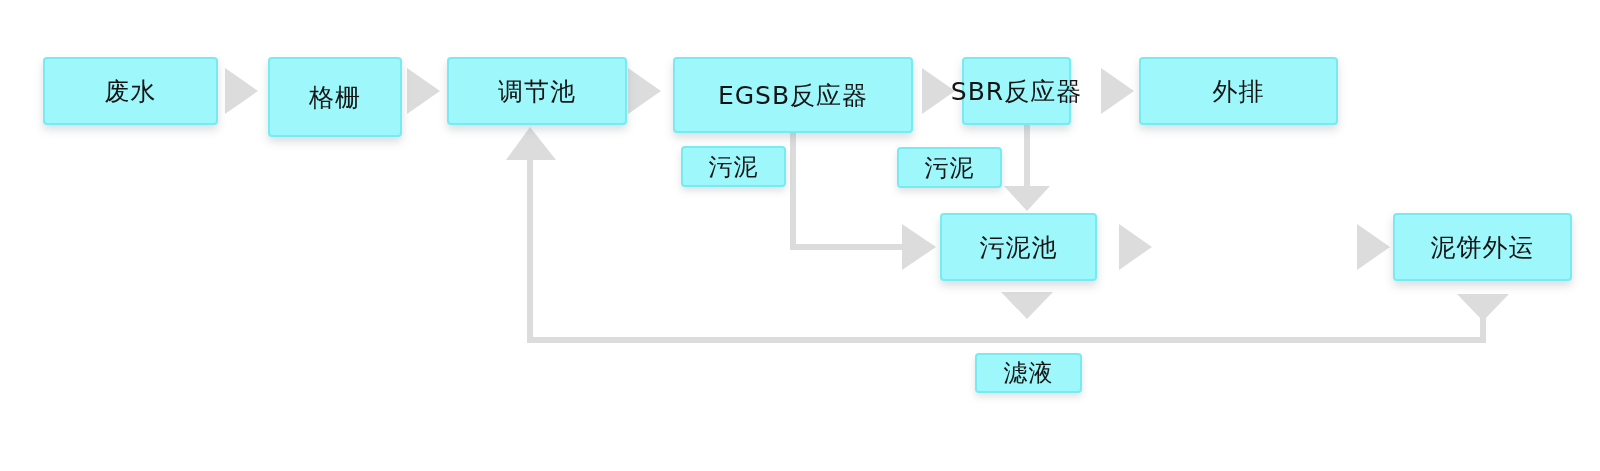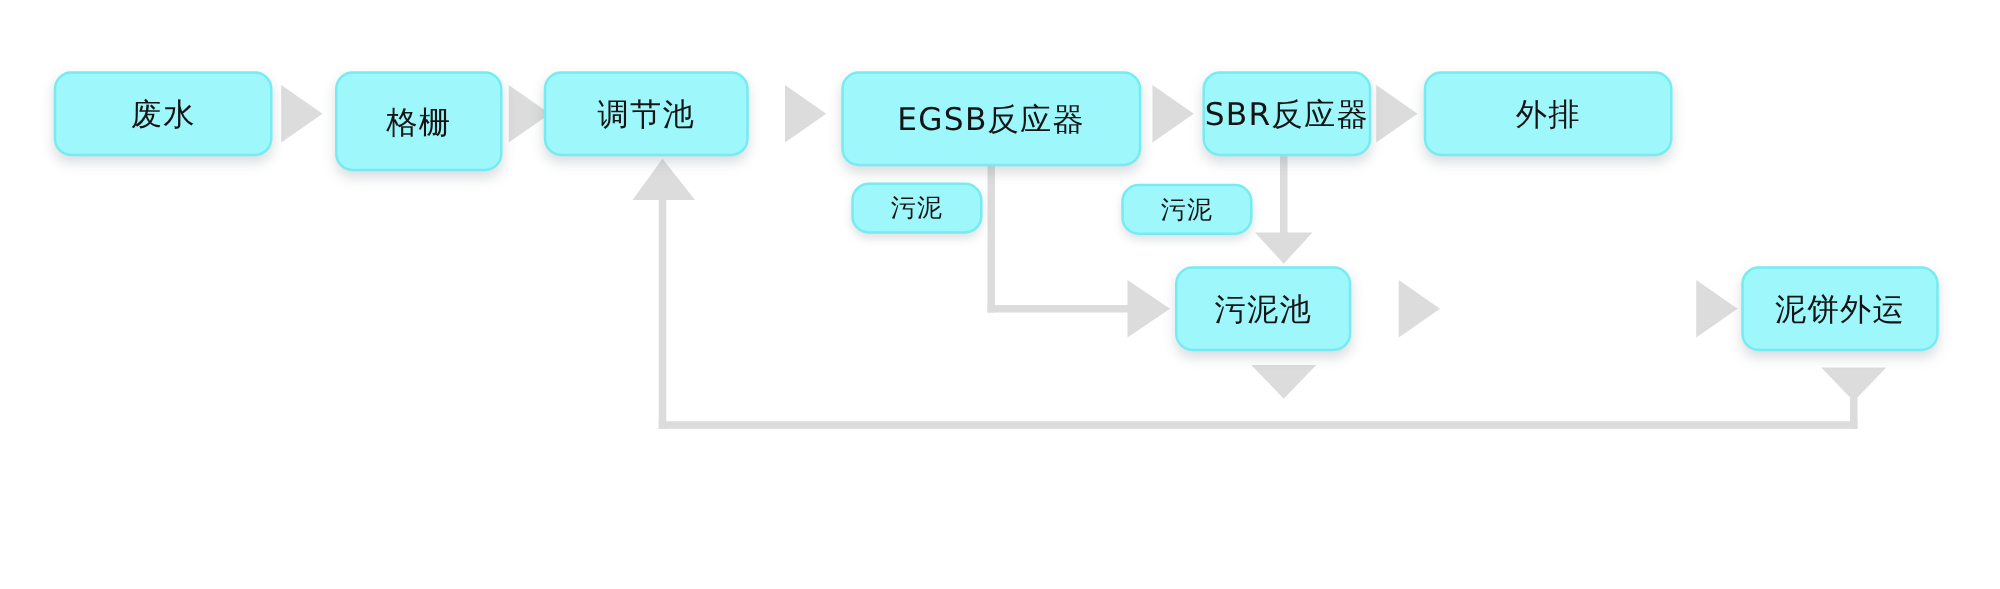--- a/index.html
+++ b/index.html
@@ -16,37 +16,37 @@
     background:var(--bg);
     font-family:"DejaVu Sans","Liberation Sans",sans-serif;
     overflow:hidden;
   }
   #connectors{position:absolute;left:0;top:0;z-index:1;}
   .arrow{fill:var(--arrow-color);}
   .node{
     position:absolute;z-index:2;
     background:var(--node-fill);
     border:2px solid var(--node-border);
-    border-radius:14px;
+    border-radius:4px;
     box-sizing:border-box;
     display:flex;align-items:center;justify-content:center;
     color:var(--text-color);
     font-size:25px;letter-spacing:1px;
     box-shadow:0 5px 9px rgba(110,125,130,0.25);
     white-space:nowrap;
   }
   .tag{
     position:absolute;z-index:2;
     background:var(--node-fill);
     border:2px solid var(--node-border);
-    border-radius:14px;
+    border-radius:4px;
     box-sizing:border-box;
     display:flex;align-items:center;justify-content:center;
     color:var(--text-color);
-    font-size:20px;letter-spacing:1px;
+    font-size:24px;letter-spacing:1px;
     box-shadow:0 4px 7px rgba(110,125,130,0.22);
     white-space:nowrap;
   }
 </style>
 </head>
 <body>
 
 <div id="canvas">
 
   <svg id="connectors" width="1600" height="471" viewBox="0 0 1600 471">
@@ -76,24 +76,25 @@
       <rect class="arrow" x="1480" y="318" width="6" height="25"></rect>
       <polygon class="arrow" points="1001,292 1053,292 1027,319"></polygon>
       <rect class="arrow" x="527" y="337" width="959" height="6"></rect>
       <rect class="arrow" x="527" y="150" width="6" height="193"></rect>
       <polygon class="arrow" points="530,127 556,160 506,160"></polygon>
     </g>
   </svg>
 
   <div class="node" style="left:43px;  top:57px; width:175px; height:68px">废水</div>
   <div class="node" style="left:268px; top:57px; width:134px; height:80px">格栅</div>
-  <div class="node" style="left:435px; top:57px; width:164px; height:68px">调节池</div>
+  <div class="node" style="left:447px; top:57px; width:180px; height:68px">调节池</div>
   <div class="node" style="left:673px; top:57px; width:240px; height:76px">EGSB反应器</div>
-  <div class="node" style="left:962px; top:57px; width:135px; height:68px">SBR反应器</div>
+  <div class="node" style="left:962px; top:57px; width:109px; height:68px">SBR反应器</div>
   <div class="node" style="left:1139px;top:57px; width:199px; height:68px">外排</div>
 
-  <div class="node" style="left:940px; top:213px; width:141px; height:68px">污泥池</div>
-  <div class="node" style="left:1393px;top:213px; width:158px; height:68px">泥饼外运</div>
+  <div class="node" style="left:940px; top:213px; width:157px; height:68px">污泥池</div>
+  <div class="node" style="left:1393px;top:213px; width:179px; height:68px">泥饼外运</div>
 
   <div class="tag" style="left:681px; top:146px; width:105px; height:41px">污泥</div>
   <div class="tag" style="left:897px; top:147px; width:105px; height:41px">污泥</div>
+  <div class="tag" style="left:975px; top:353px; width:107px; height:40px">滤液</div>
 
 </div>
 
 </body></html>

